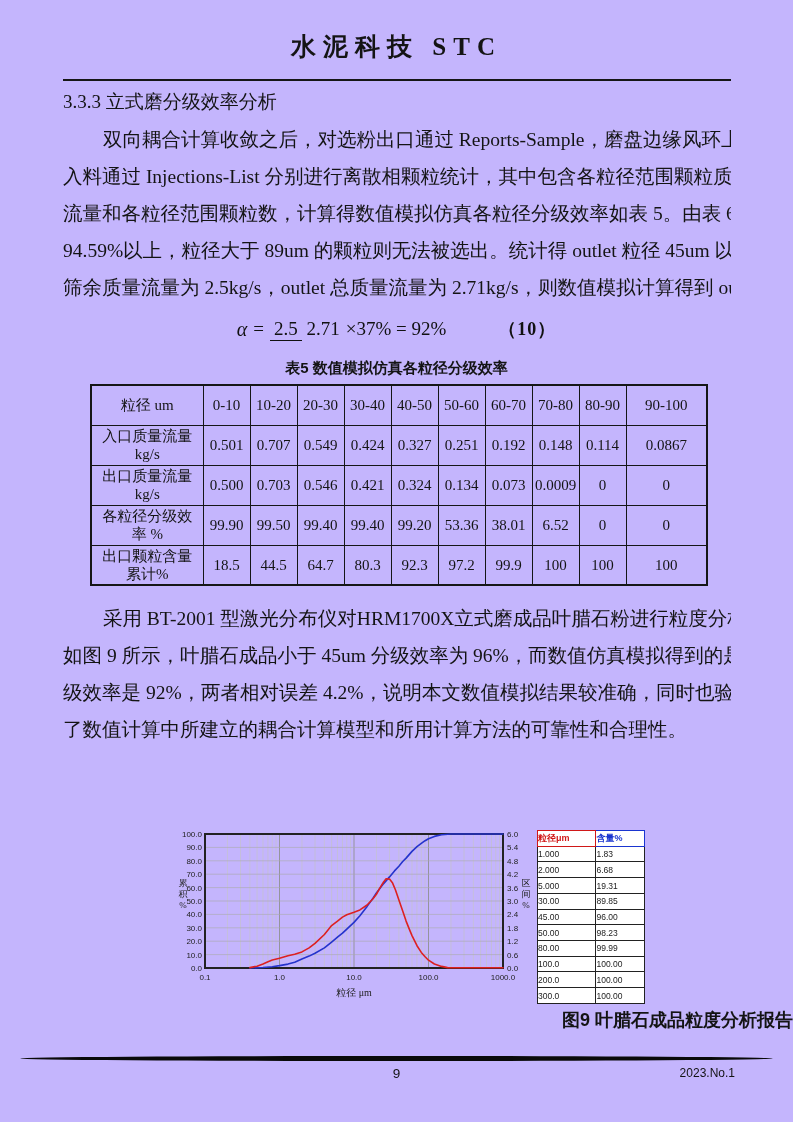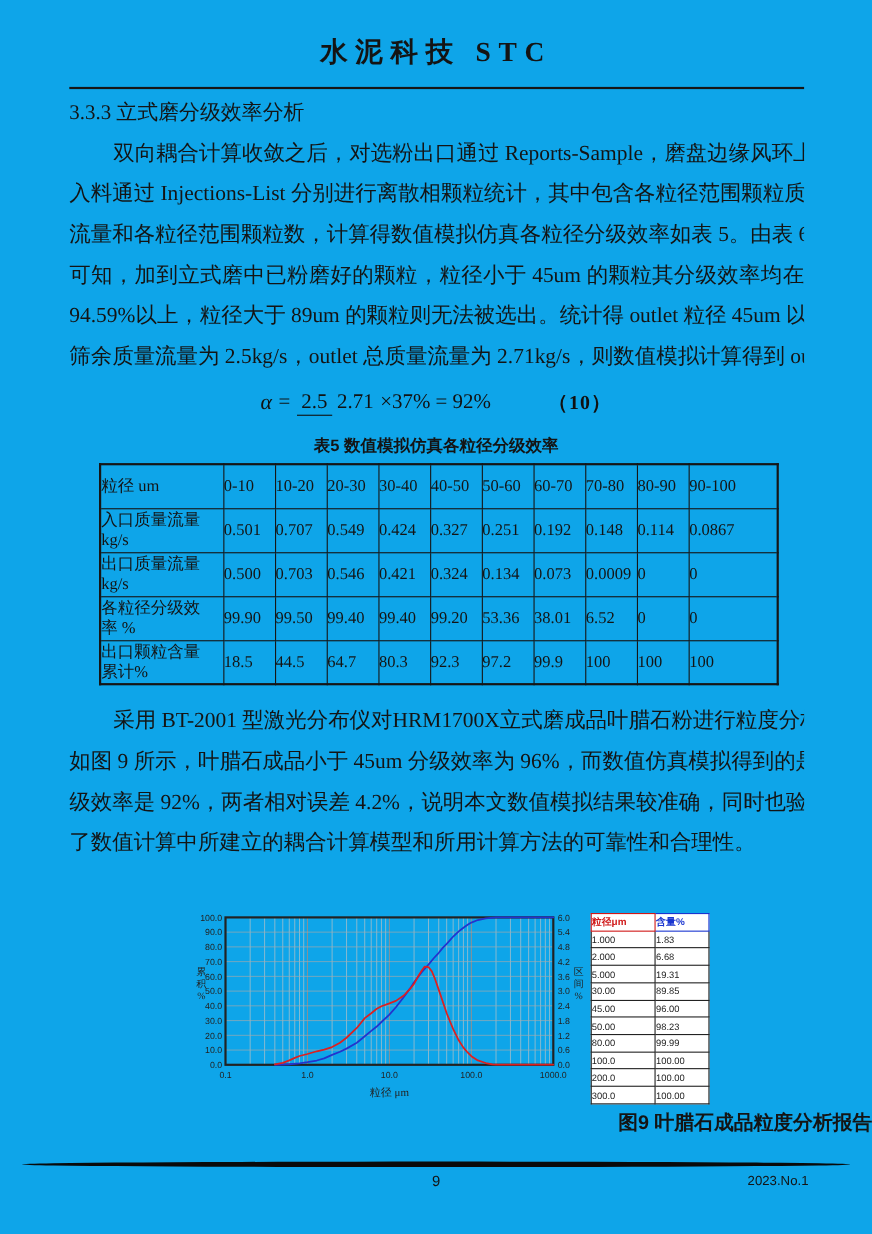--- a/index.html
+++ b/index.html
@@ -1,19 +1,19 @@
 <!DOCTYPE html>
 <html><head>
 <meta charset="utf-8">
 <style>
   * { margin:0; padding:0; box-sizing:border-box; }
   html,body { background:#e9e9e9; }
   .page {
     position:relative; width:793px; height:1122px; margin:0 auto;
-    background:#0ea5e9; font-family:"Liberation Serif", serif; color:#111;
+    background:#c4b5fd; font-family:"Liberation Serif", serif; color:#111;
     overflow:hidden;
   }
   .journal-title {
     margin-top:30px; text-align:center; font-size:25px; font-weight:bold;
     letter-spacing:7px; color:#141414;
   }
   .header-rule { margin:16px 62px 0 63px; border-top:2.5px solid #161616; }
   .section-heading { margin:8px 62px 0 63px; font-size:19px; color:#141414; }
   .para { margin:6px 62px 0 63px; font-size:19.5px; color:#141414; }
   .para .line {
@@ -34,21 +34,21 @@
   .eq-number { margin-left:52px; font-size:18px; letter-spacing:1px;font-weight:bold; }
   .tbl-caption {
     margin-top:8px; text-align:center; font-family:"Liberation Sans", sans-serif;
     font-weight:bold; font-size:15px; color:#141414;
   }
   table.t5 {
     margin:6px 0 0 90px; width:616px; border-collapse:collapse;
     border:2px solid #161616; table-layout:fixed; font-size:15px;
   }
   table.t5 td {
-    border:1.4px solid #161616; vertical-align:middle;
+    border:1.4px solid #161616; text-align:center; vertical-align:middle;
     padding:1px 0; line-height:18px; color:#141414;
   }
   table.t5 tr.hdr td { height:40px; }
   table.t5 tr.data td { height:40px; }
   .chart-zone { position:absolute; left:175px; top:828px; width:548px; height:176px; display:flex; }
   .chart-svg-holder { width:358px; height:176px; }
   .side-table {
     margin-left:4px; margin-top:2px; width:108px;
     border-collapse:collapse; font-family:"Liberation Sans", sans-serif;
     font-size:8.5px; background:#fff;
@@ -84,21 +84,20 @@
 <div class="page">
 
   <div class="journal-title">水泥科技 STC</div>
   <div class="header-rule"></div>
   <div class="section-heading">3.3.3 立式磨分级效率分析</div>
 
   <div class="para">
       <div class="line indent">双向耦合计算收敛之后，对选粉出口通过 Reports-Sample，磨盘边缘风环上方</div>
       <div class="line">入料通过 Injections-List 分别进行离散相颗粒统计，其中包含各粒径范围颗粒质量</div>
       <div class="line">流量和各粒径范围颗粒数，计算得数值模拟仿真各粒径分级效率如表 5。由表 6</div>
-      <div class="line">可知，加到立式磨中已粉磨好的颗粒，粒径小于 45um 的颗粒其分级效率均在</div>
       <div class="line">94.59%以上，粒径大于 89um 的颗粒则无法被选出。统计得 outlet 粒径 45um 以下</div>
       <div class="line">筛余质量流量为 2.5kg/s，outlet 总质量流量为 2.71kg/s，则数值模拟计算得到 outlet</div>
     </div>
 
   <div class="formula-row">
     <span class="formula">
       <span class="alpha">α</span>
       <span>=</span>
       <span class="frac">
         <span class="num">2.5</span>

